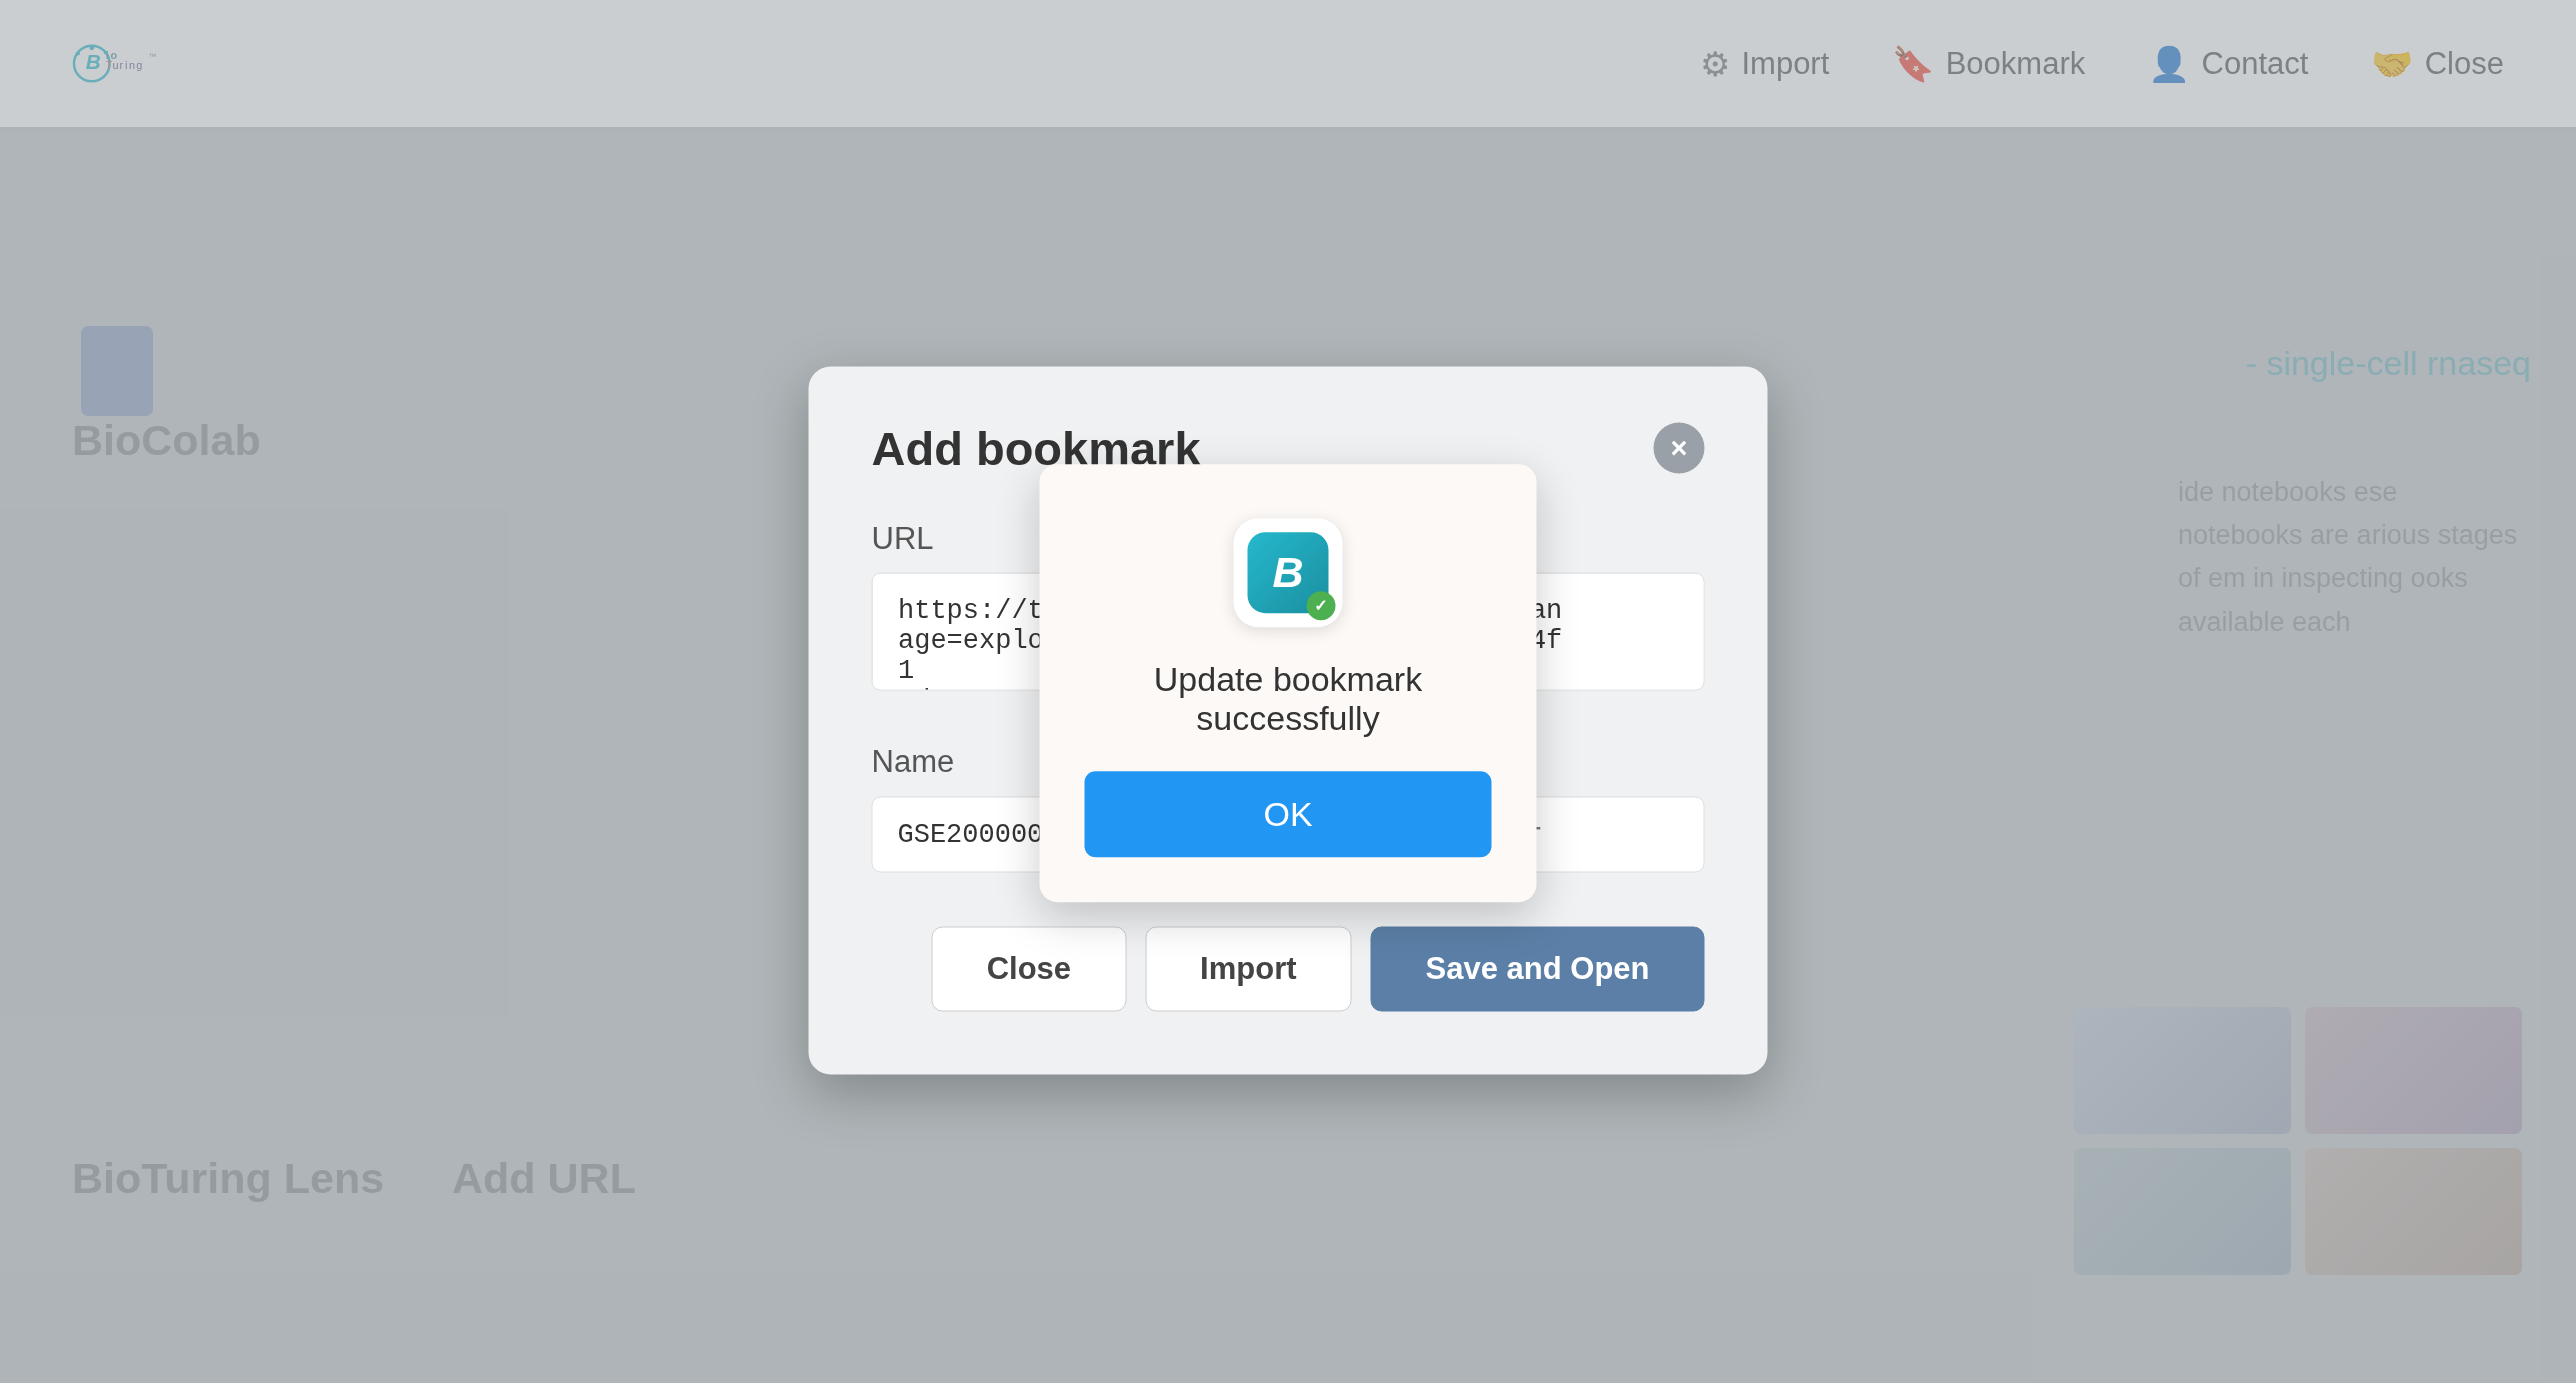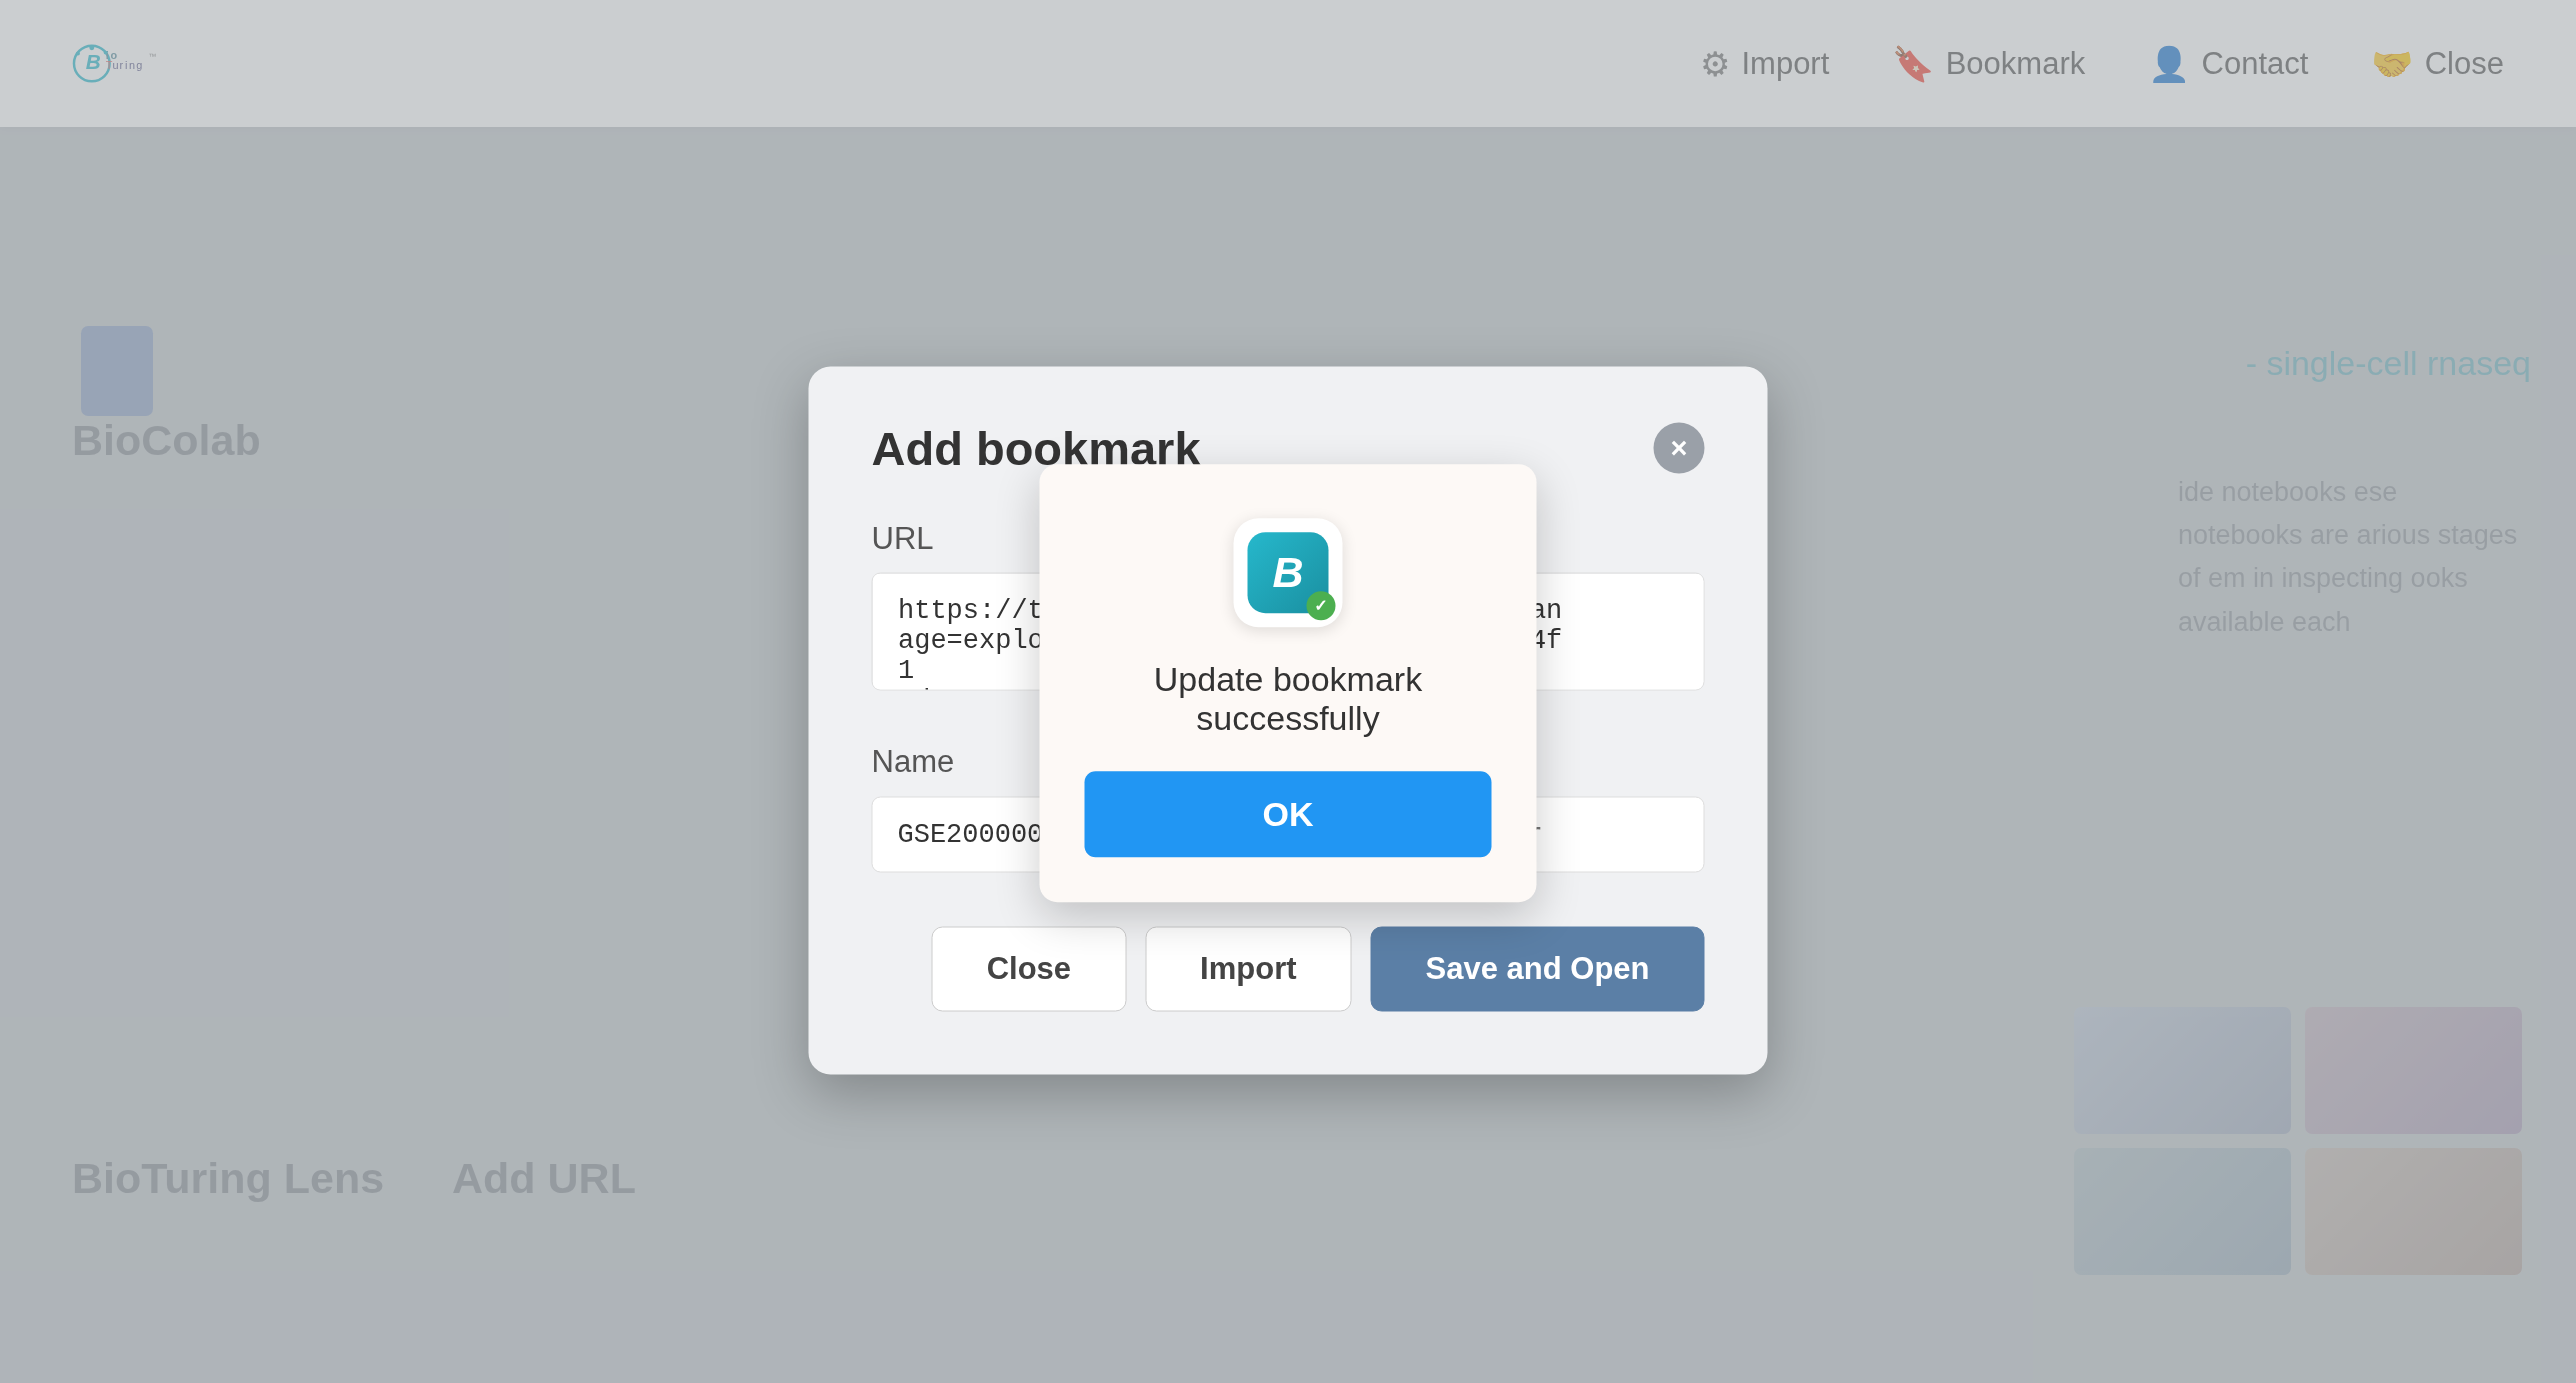--- a/index.html
+++ b/index.html
@@ -231,21 +231,21 @@
       text-align: center;
     }
     .ok-btn {
       width: 100%;
       background: #2196f3;
       color: white;
       border: none;
       border-radius: 11px;
       padding: 23.5px;
       font-size: 34px;
-      font-weight: 700;
+      font-weight: 400;
       cursor: pointer;
     }
 
     
     .bg-biocolab {
       position: absolute;
       top: 289px;
       left: 72px;
       color: rgba(50,60,70,0.4);
       font-size: 43px;

